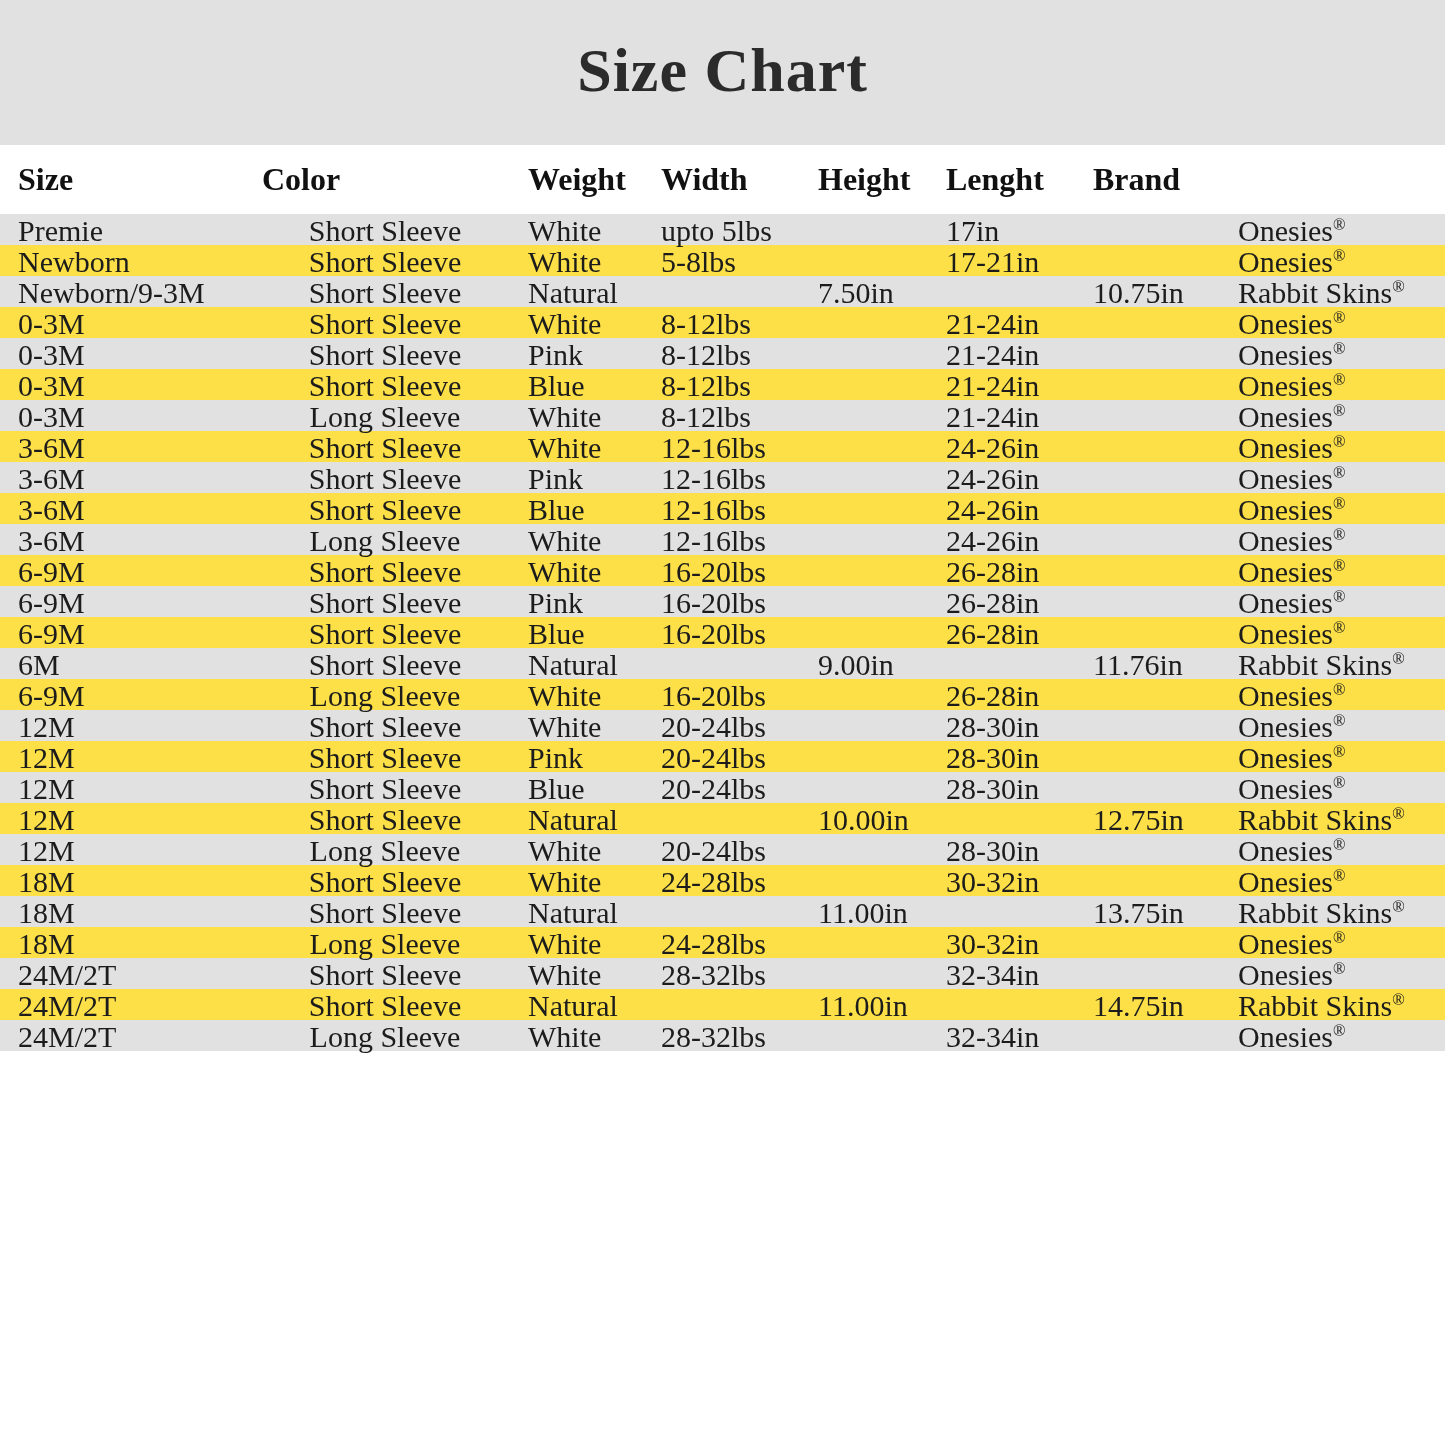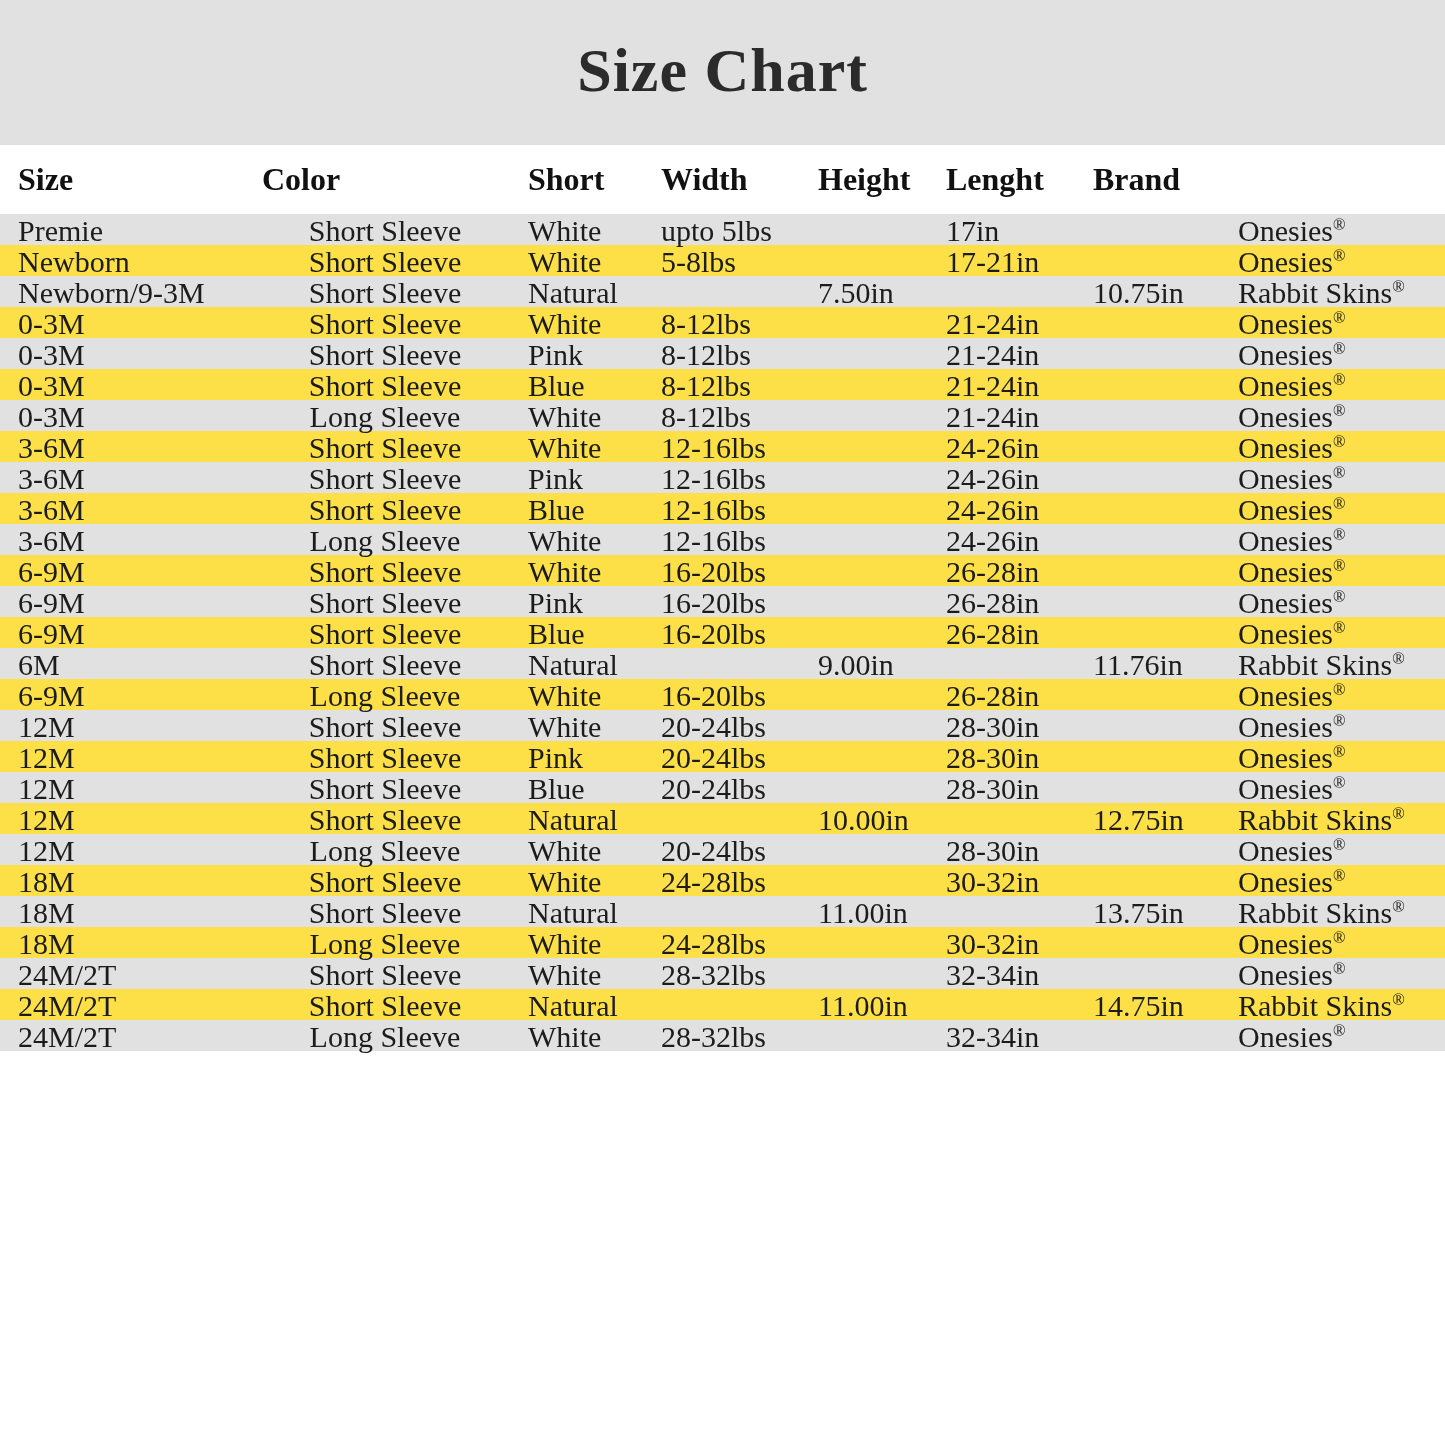--- a/index.html
+++ b/index.html
@@ -71,21 +71,21 @@
 <div class="page">
 
   <div class="title-band">
     <div class="page-title">Size Chart</div>
   </div>
 
   <div>
     <div class="grid-row header-row">
       <div class="cell col-size">Size</div>
       <div class="cell col-color">Color</div>
-      <div class="cell col-weight">Short</div>
+      <div class="cell col-weight">Weight</div>
       <div class="cell col-width">Width</div>
       <div class="cell col-height">Height</div>
       <div class="cell col-length">Lenght</div>
       <div class="cell col-brand">Brand</div>
     </div>
     <div class="table-body">
         <div class="grid-row row-stripe">
           <div class="cell col-size">Premie</div>
           <div class="cell col-sleeve">Short Sleeve</div>
           <div class="cell col-color">White</div>

